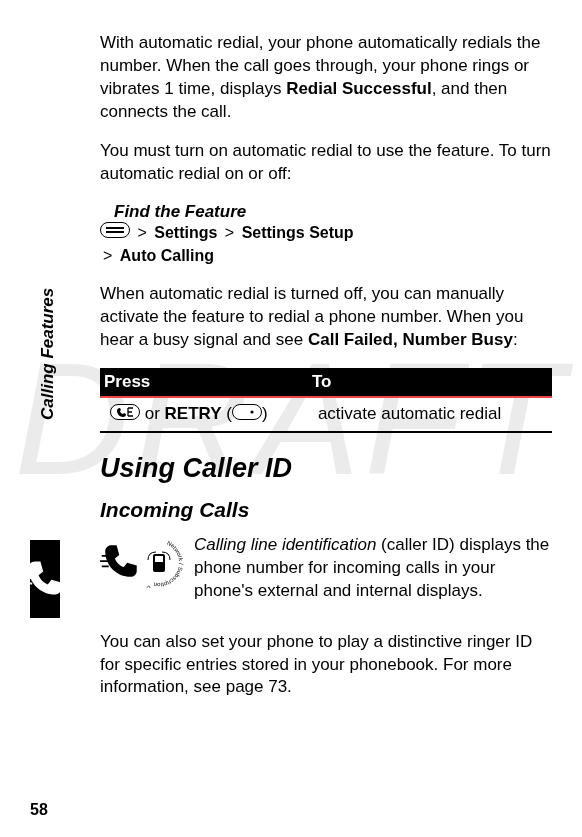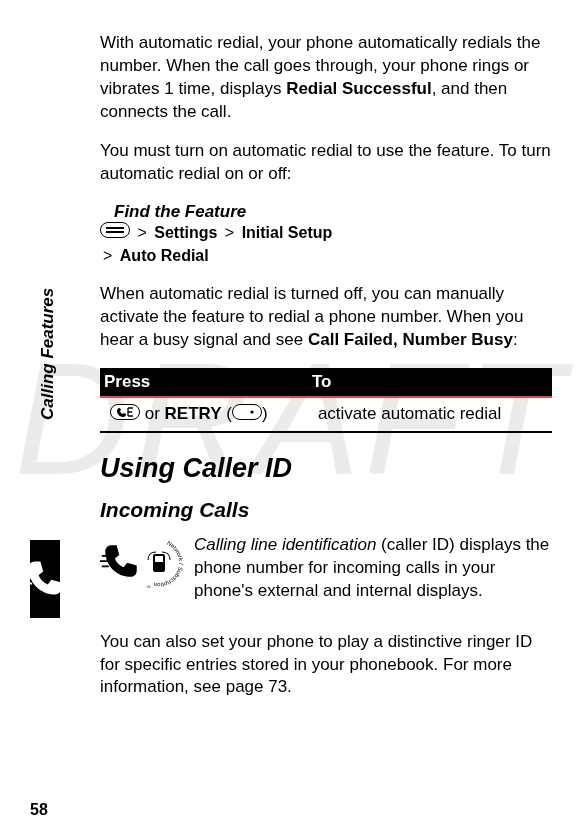--- a/index.html
+++ b/index.html
@@ -179,23 +179,23 @@
       <span class="key-icon">
         <svg width="30" height="16" viewBox="0 0 30 16">
           <rect x="0.5" y="0.5" width="29" height="15" rx="7.5" fill="#fff" stroke="#000"></rect>
           <rect x="6" y="5" width="18" height="2" fill="#000"></rect>
           <rect x="6" y="9" width="18" height="2" fill="#000"></rect>
         </svg>
       </span>
       <span class="sep">&gt;</span>
       <span class="cond-bold">Settings</span>
       <span class="sep">&gt;</span>
-      <span class="cond-bold">Initial Setup</span><br>
+      <span class="cond-bold">Settings Setup</span><br>
       <span class="sep">&gt;</span>
-      <span class="cond-bold">Auto Redial</span>
+      <span class="cond-bold">Auto Calling</span>
     </div>
   </div>
 
   <p class="body">
     <span>When automatic redial is turned off, you can manually activate the feature to redial a phone number. When you hear a busy signal and see </span><span class="cond-bold">Call Failed, Number Busy</span><span>:</span>
   </p>
 
   <div class="press-table">
     <div class="press-head">
       <div class="col-press">Press</div>

